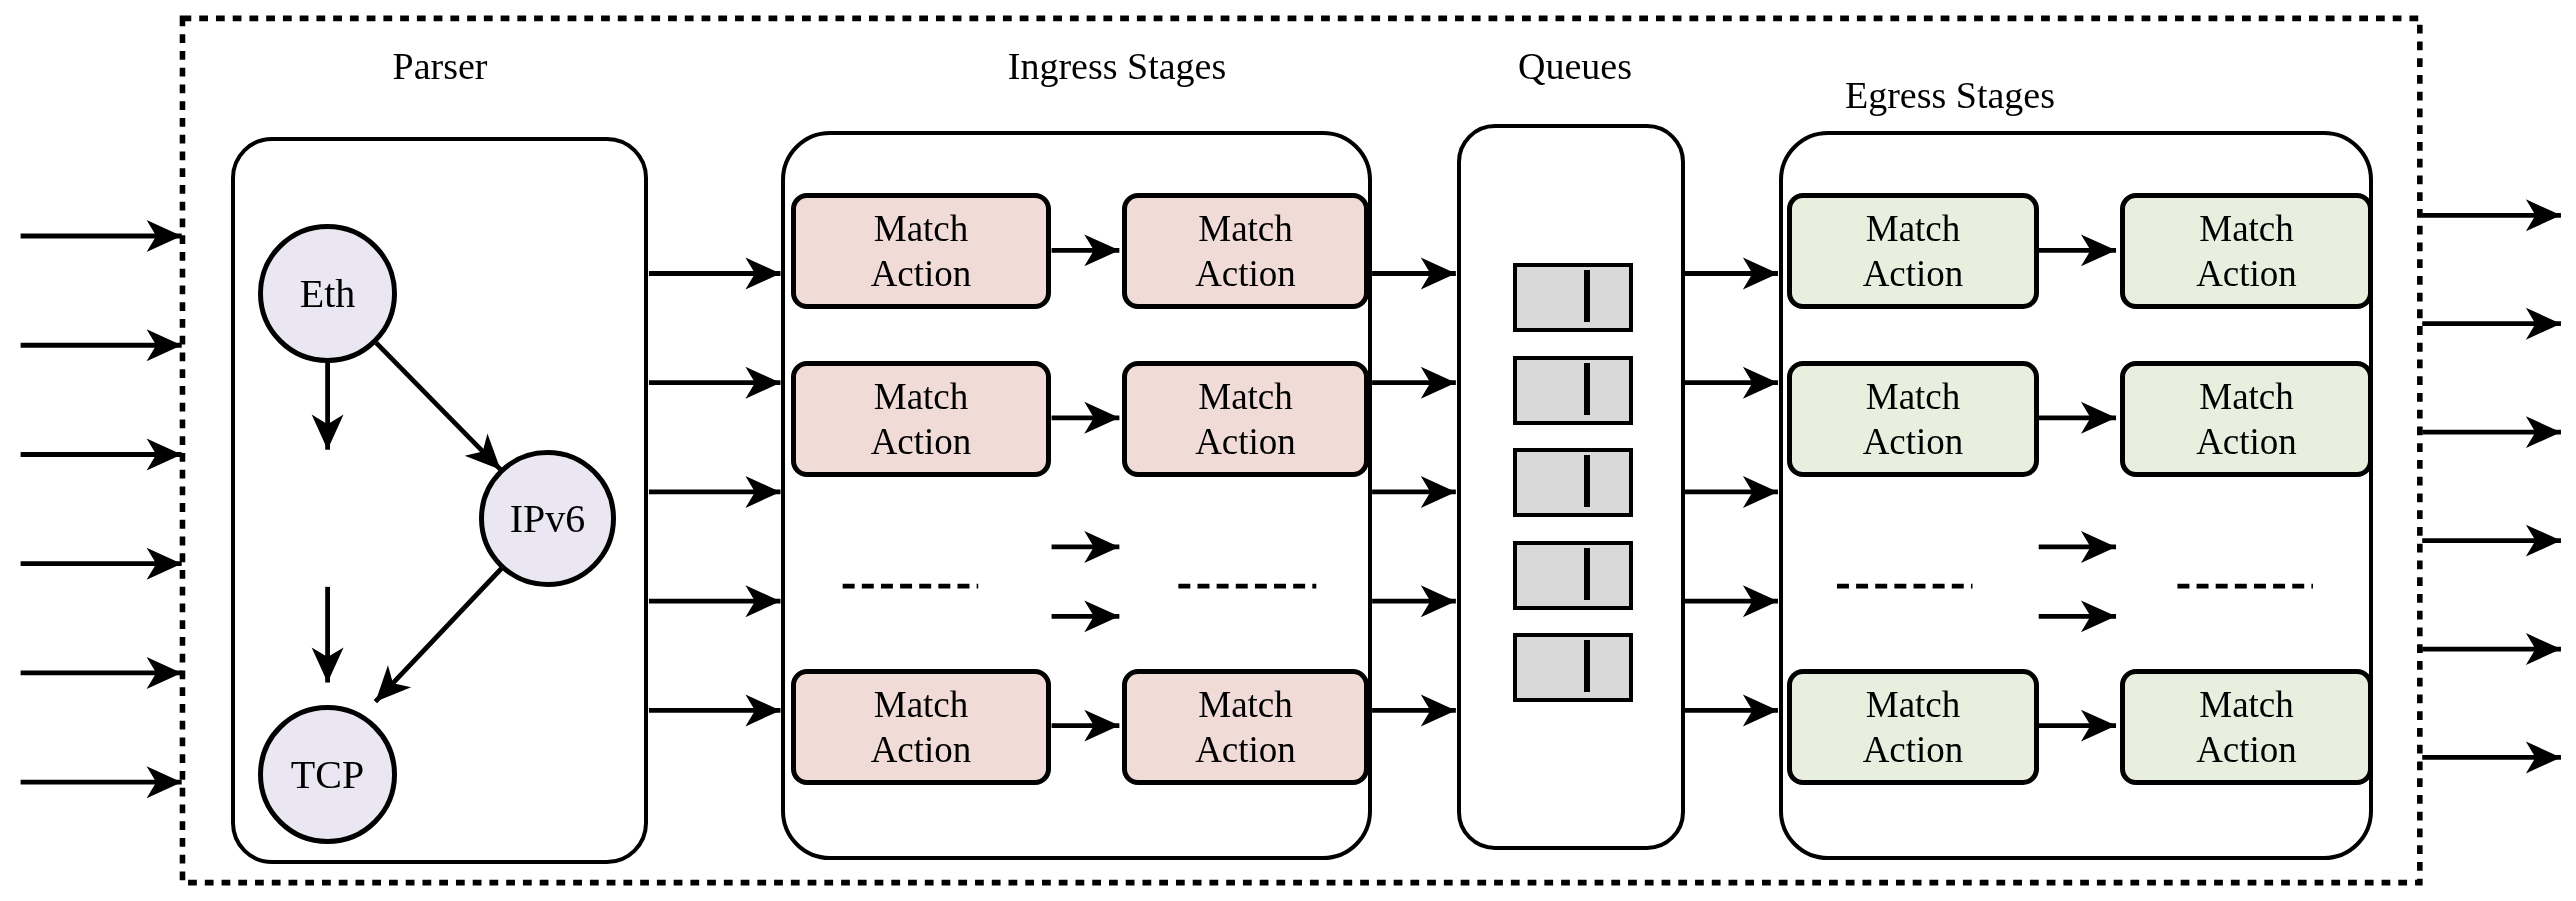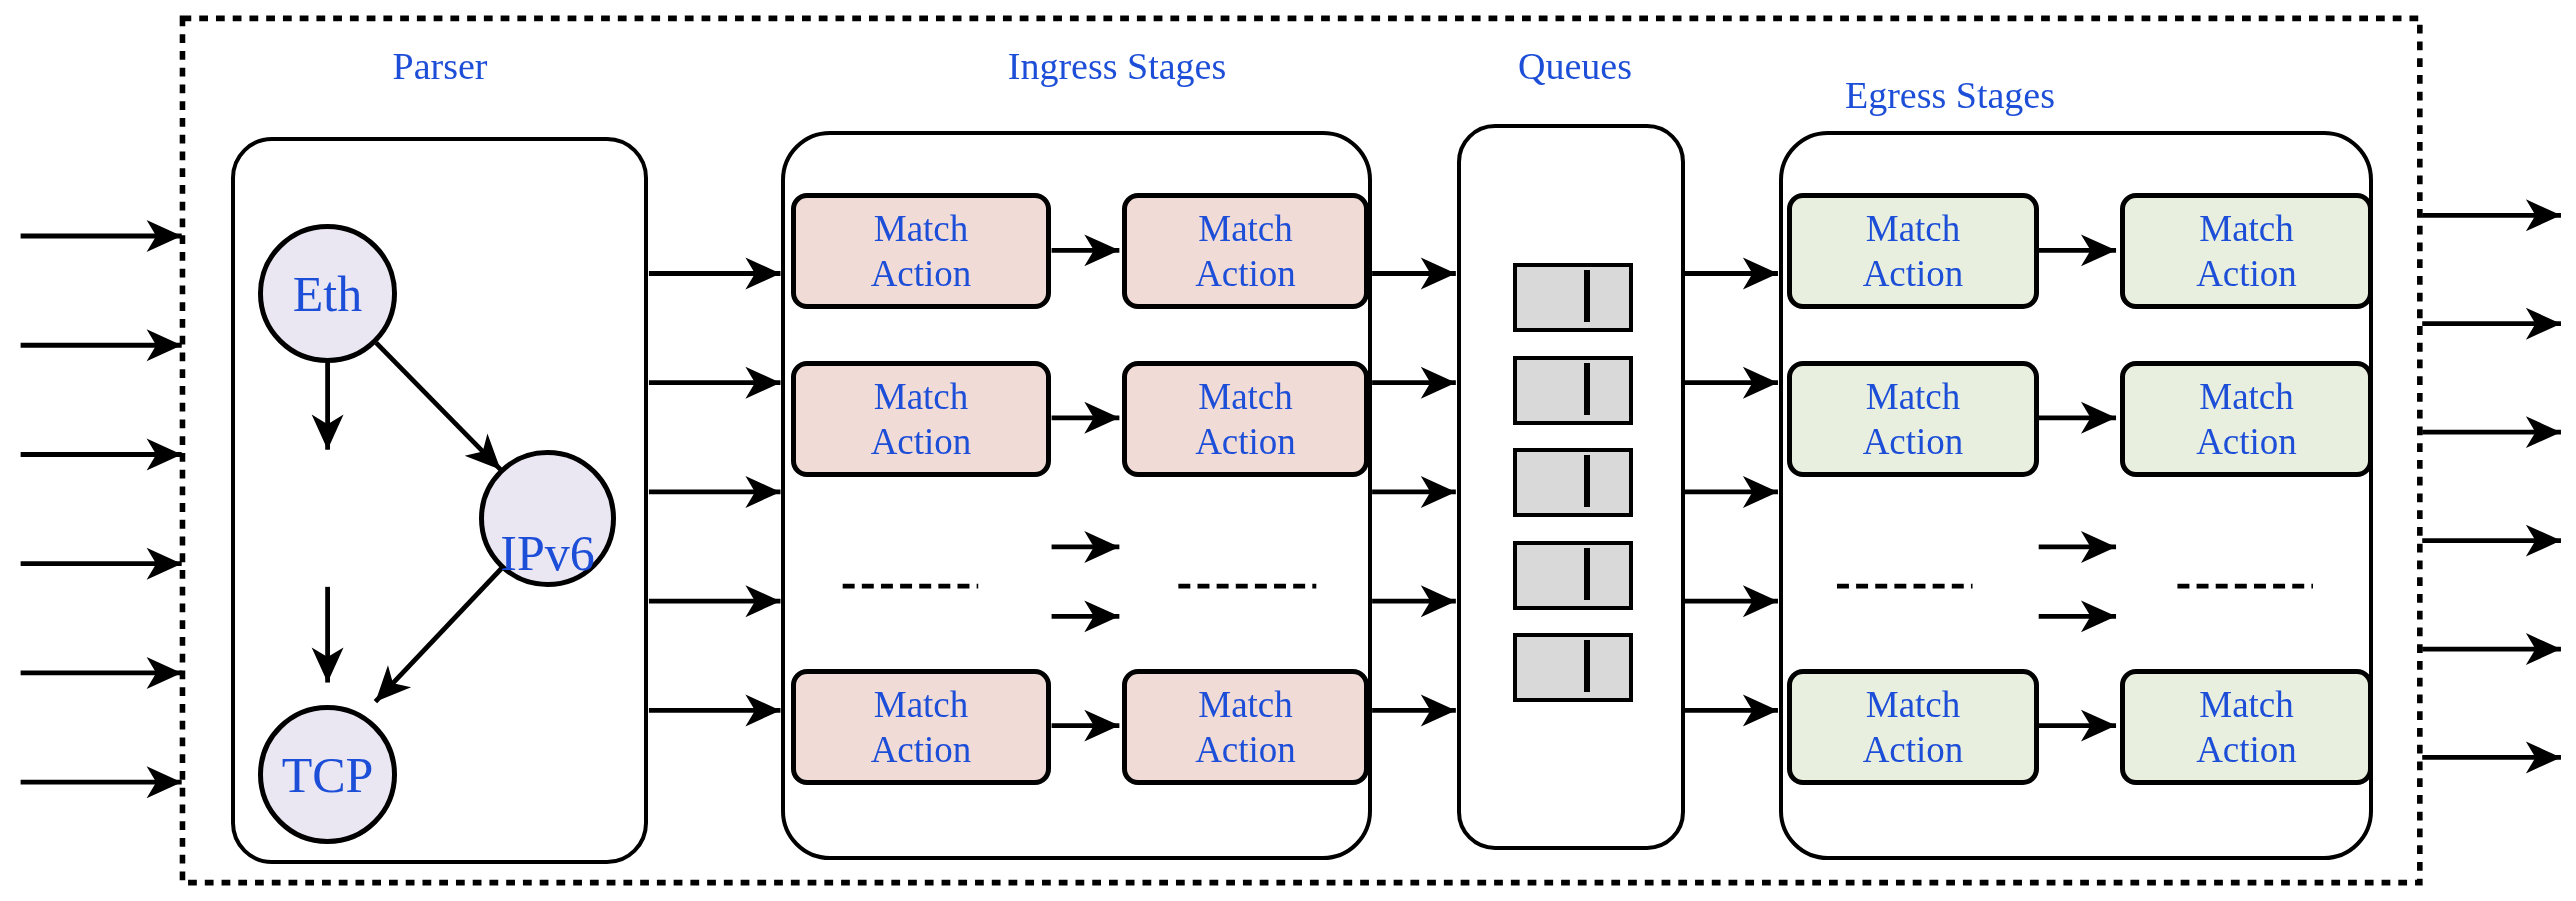--- a/index.html
+++ b/index.html
@@ -1,18 +1,18 @@
 <!DOCTYPE html>
 <html style="font-size:12.8px"><head>
 <meta charset="utf-8">
 <style>
   html,body{margin:0;padding:0;background:#ffffff;}
   .canvas{
     position:relative;width:2576px;height:901px;background:#ffffff;overflow:hidden;
-    font-family:"Liberation Serif","DejaVu Serif",serif;color:#1d4ed8;
+    font-family:"Liberation Serif","DejaVu Serif",serif;color:#000000;
   }
   
   svg.art{position:absolute;left:0;top:0;z-index:2;pointer-events:none;}
   
   .panel{position:absolute;background:#ffffff;border:4.8px solid #000;box-sizing:border-box;z-index:1;}
   .panel.parser{left:231px;top:137px;width:417px;height:727px;border-radius:41px;}
   .panel.ingress{left:781px;top:131px;width:591px;height:729px;border-radius:49px;}
   .panel.queues{left:1457px;top:124px;width:228px;height:726px;border-radius:38px;}
   .panel.egress{left:1779px;top:131px;width:594px;height:729px;border-radius:49px;}
   
@@ -23,21 +23,21 @@
   .t-egress{left:1950px;margin-top:29px;}
   
   .ma{position:absolute;width:260px;height:116px;border:5.6px solid #000;border-radius:16px;box-sizing:border-box;
       display:flex;flex-direction:column;align-items:center;justify-content:center;
       font-size:37px;line-height:45px;z-index:3;text-align:center;}
   .ma.pink{background:#f0dbd7;}
   .ma.green{background:#e9efde;}
   .w2{width:247px;}
   
   .pnode{position:absolute;border:5.6px solid #000;border-radius:50%;background:#eae7f2;box-sizing:border-box;
-         display:flex;align-items:center;justify-content:center;font-size:50px;z-index:3;}
+         display:flex;align-items:center;justify-content:center;font-size:40px;z-index:3;}
   
   .queue{position:absolute;left:1513px;width:120px;height:69px;background:#d9d9d9;border:4.8px solid #000;
          box-sizing:border-box;z-index:3;}
   .queue .qline{position:absolute;left:67px;top:3.2px;width:5.6px;height:52px;background:#000;}
 </style>
 </head>
 <body>
 
 <div class="canvas">
 
@@ -47,21 +47,21 @@
   <div class="panel egress"></div>
 
   <div class="title t-parser">Parser</div>
   <div class="title t-ingress">Ingress Stages</div>
   <div class="title t-queues">Queues</div>
   <div class="title t-egress">Egress Stages</div>
 
   <div class="pnode" style="left:258px;top:224px;width:139px;height:139px;">
     <span>Eth</span>
   </div>
-  <div class="pnode" style="left:479px;top:450px;width:137px;height:137px;align-items:flex-end;">
+  <div class="pnode" style="left:479px;top:450px;width:137px;height:137px;">
     <span>IPv6</span>
   </div>
   <div class="pnode" style="left:258px;top:705px;width:139px;height:139px;font-family:Liberation Serif, serif;">
     <span>TCP</span>
   </div>
 
   <div class="ma pink" style="left:791px;top:193px;">
     <div>Match</div>
     <div>Action</div>
   </div>

